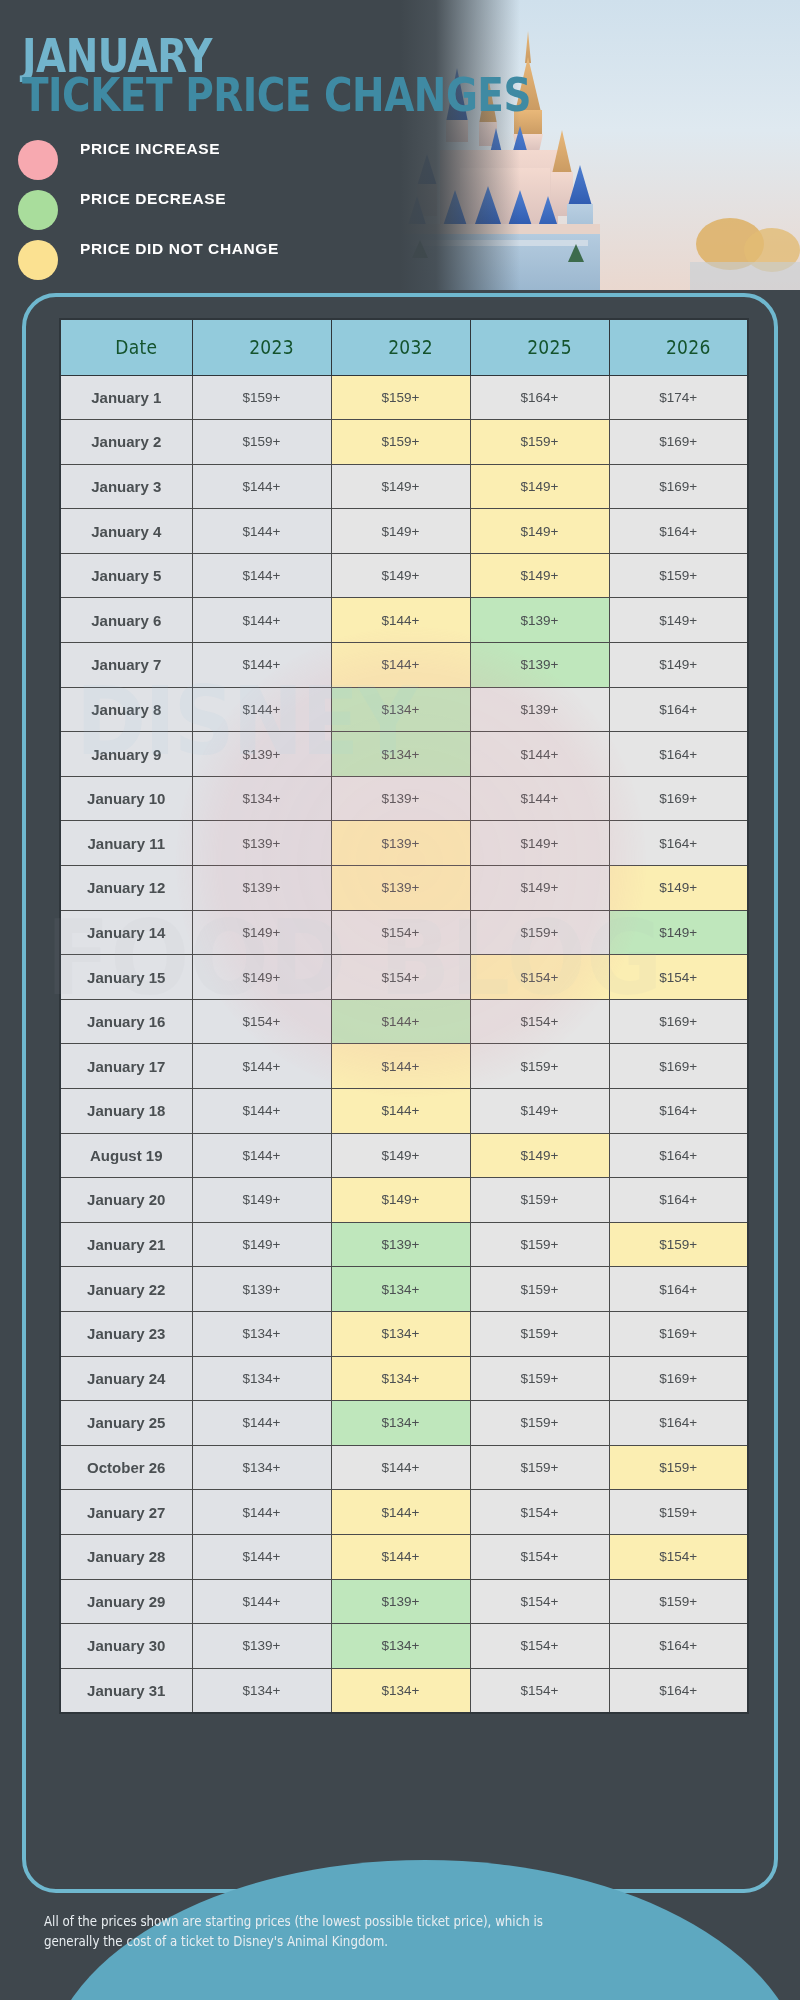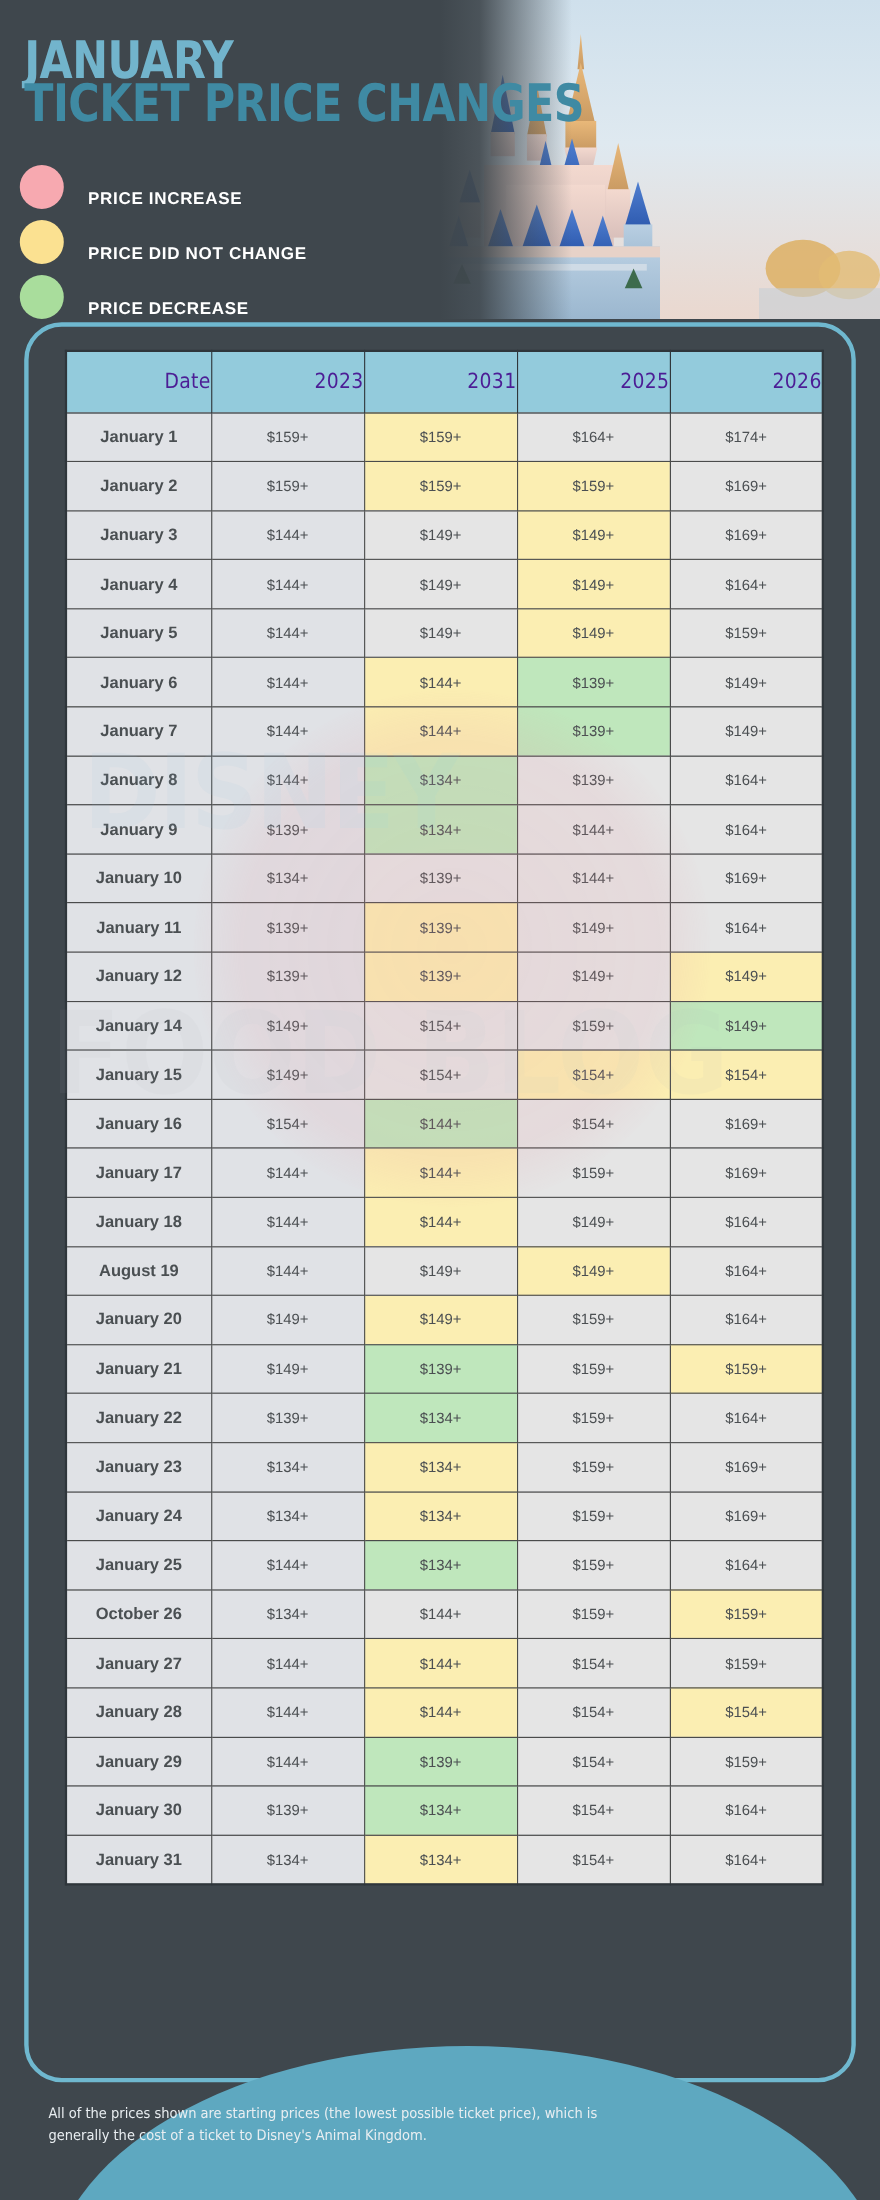--- a/index.html
+++ b/index.html
@@ -69,21 +69,21 @@
     margin-top: -4px;
   }
 
   .legend {
     position: absolute;
     left: 18px; top: 140px;
     z-index: 4;
   }
   .legend-row {
     display: flex;
-    align-items: flex-end;
+    align-items: flex-start;
     height: 50px;
   }
   .legend-dot {
     width: 40px; height: 40px;
     border-radius: 50%;
     flex: 0 0 40px;
   }
   .legend-label {
     margin-left: 22px;
     color: #ffffff;
@@ -113,27 +113,27 @@
     border-collapse: collapse;
     width: 688px;
     table-layout: fixed;
     border: 2px solid #2f363b;
   }
   table.prices col.c-date  { width: 132px; }
   table.prices col.c-year  { width: 139px; }
 
   table.prices th {
     background: #93cbdc;
-    color: #4c1d95;
+    color: #14532d;
     font-family: "DejaVu Sans Condensed","Liberation Sans Narrow","Liberation Sans", sans-serif;
     font-weight: 400;
     font-size: 19px;
     height: 56px;
     border: 1.5px solid #2f363b;
-    text-align: right;
+    text-align: center;
     letter-spacing: 0.3px;
     padding-left: 20px;
   }
   table.prices td {
     height: 44.6px;
     border: 1.5px solid #4a4b4b;
     text-align: center;
     font-size: 13.5px;
     color: #4b4f52;
     font-weight: 400;
@@ -284,26 +284,26 @@
       <div class="title-l1">JANUARY</div>
       <div class="title-l2">TICKET PRICE CHANGES</div>
     </div>
 
     <div class="legend">
       <div class="legend-row">
         <div class="legend-dot" style="background:#f7a9b0"></div>
         <div class="legend-label">PRICE INCREASE</div>
       </div>
       <div class="legend-row">
+        <div class="legend-dot" style="background:#a9dd9c"></div>
+        <div class="legend-label">PRICE DECREASE</div>
+      </div>
+      <div class="legend-row">
         <div class="legend-dot" style="background:#fbe191"></div>
         <div class="legend-label">PRICE DID NOT CHANGE</div>
-      </div>
-      <div class="legend-row">
-        <div class="legend-dot" style="background:#a9dd9c"></div>
-        <div class="legend-label">PRICE DECREASE</div>
       </div>
     </div>
   </div>
 
   <div class="panel">
 
     <div class="watermark">
       <div class="wm-circle"></div>
       <div class="wm-text">DISNEY</div>
       <div class="wm-text2">FOOD BLOG</div>
@@ -315,21 +315,21 @@
           <col class="c-date">
             <col class="c-year">
             <col class="c-year">
             <col class="c-year">
             <col class="c-year">
         </colgroup>
         <thead>
           <tr>
             <th>Date</th>
             <th>2023</th>
-            <th>2031</th>
+            <th>2032</th>
             <th>2025</th>
             <th>2026</th>
           </tr>
         </thead>
         <tbody id="tbody">
             <tr>
               <td class="date">January 1</td>
               <td class="base">$159+</td>
               <td class="same">$159+</td>
               <td class="up">$164+</td>

